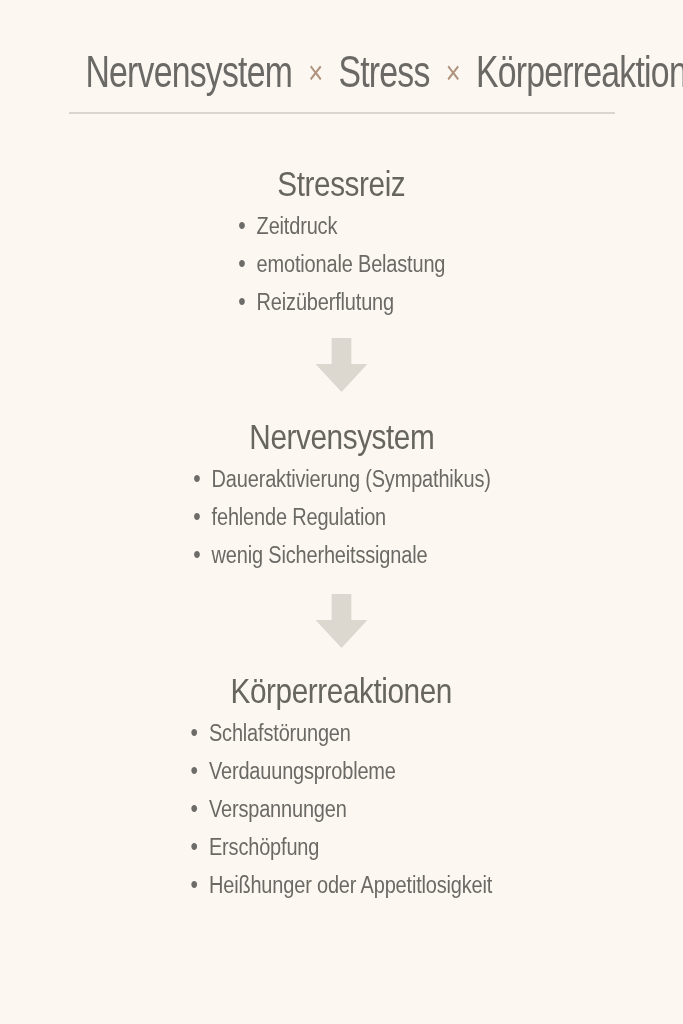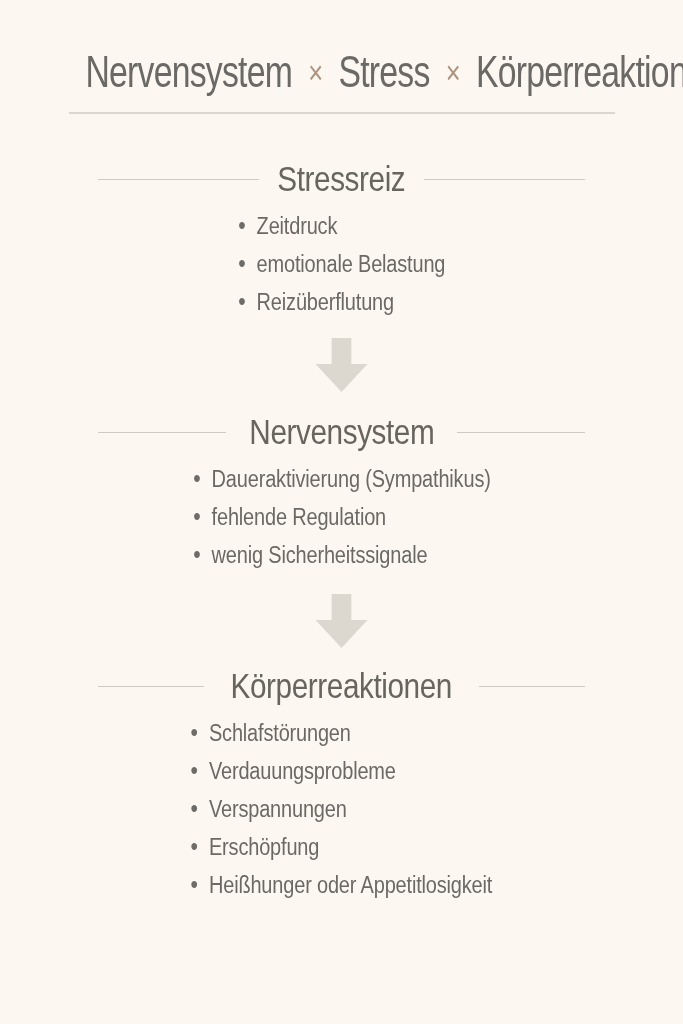--- a/index.html
+++ b/index.html
@@ -42,20 +42,21 @@
     margin: 14px auto 0 auto;
     background: var(--divider, #dad6cd);
   }
   
   .heading-row {
     display: flex;
     align-items: center;
     gap: 7px;
     padding: 0 98px;
     height: 44px;
+    flex-direction: column;
   }
   .heading-row .hline {
     flex: 1;
     height: 1px;
     background: var(--line, #cfcbc2);
   }
   .heading-row h2 {
     margin: 0;
     font-size: 35px;
     font-weight: 400;

